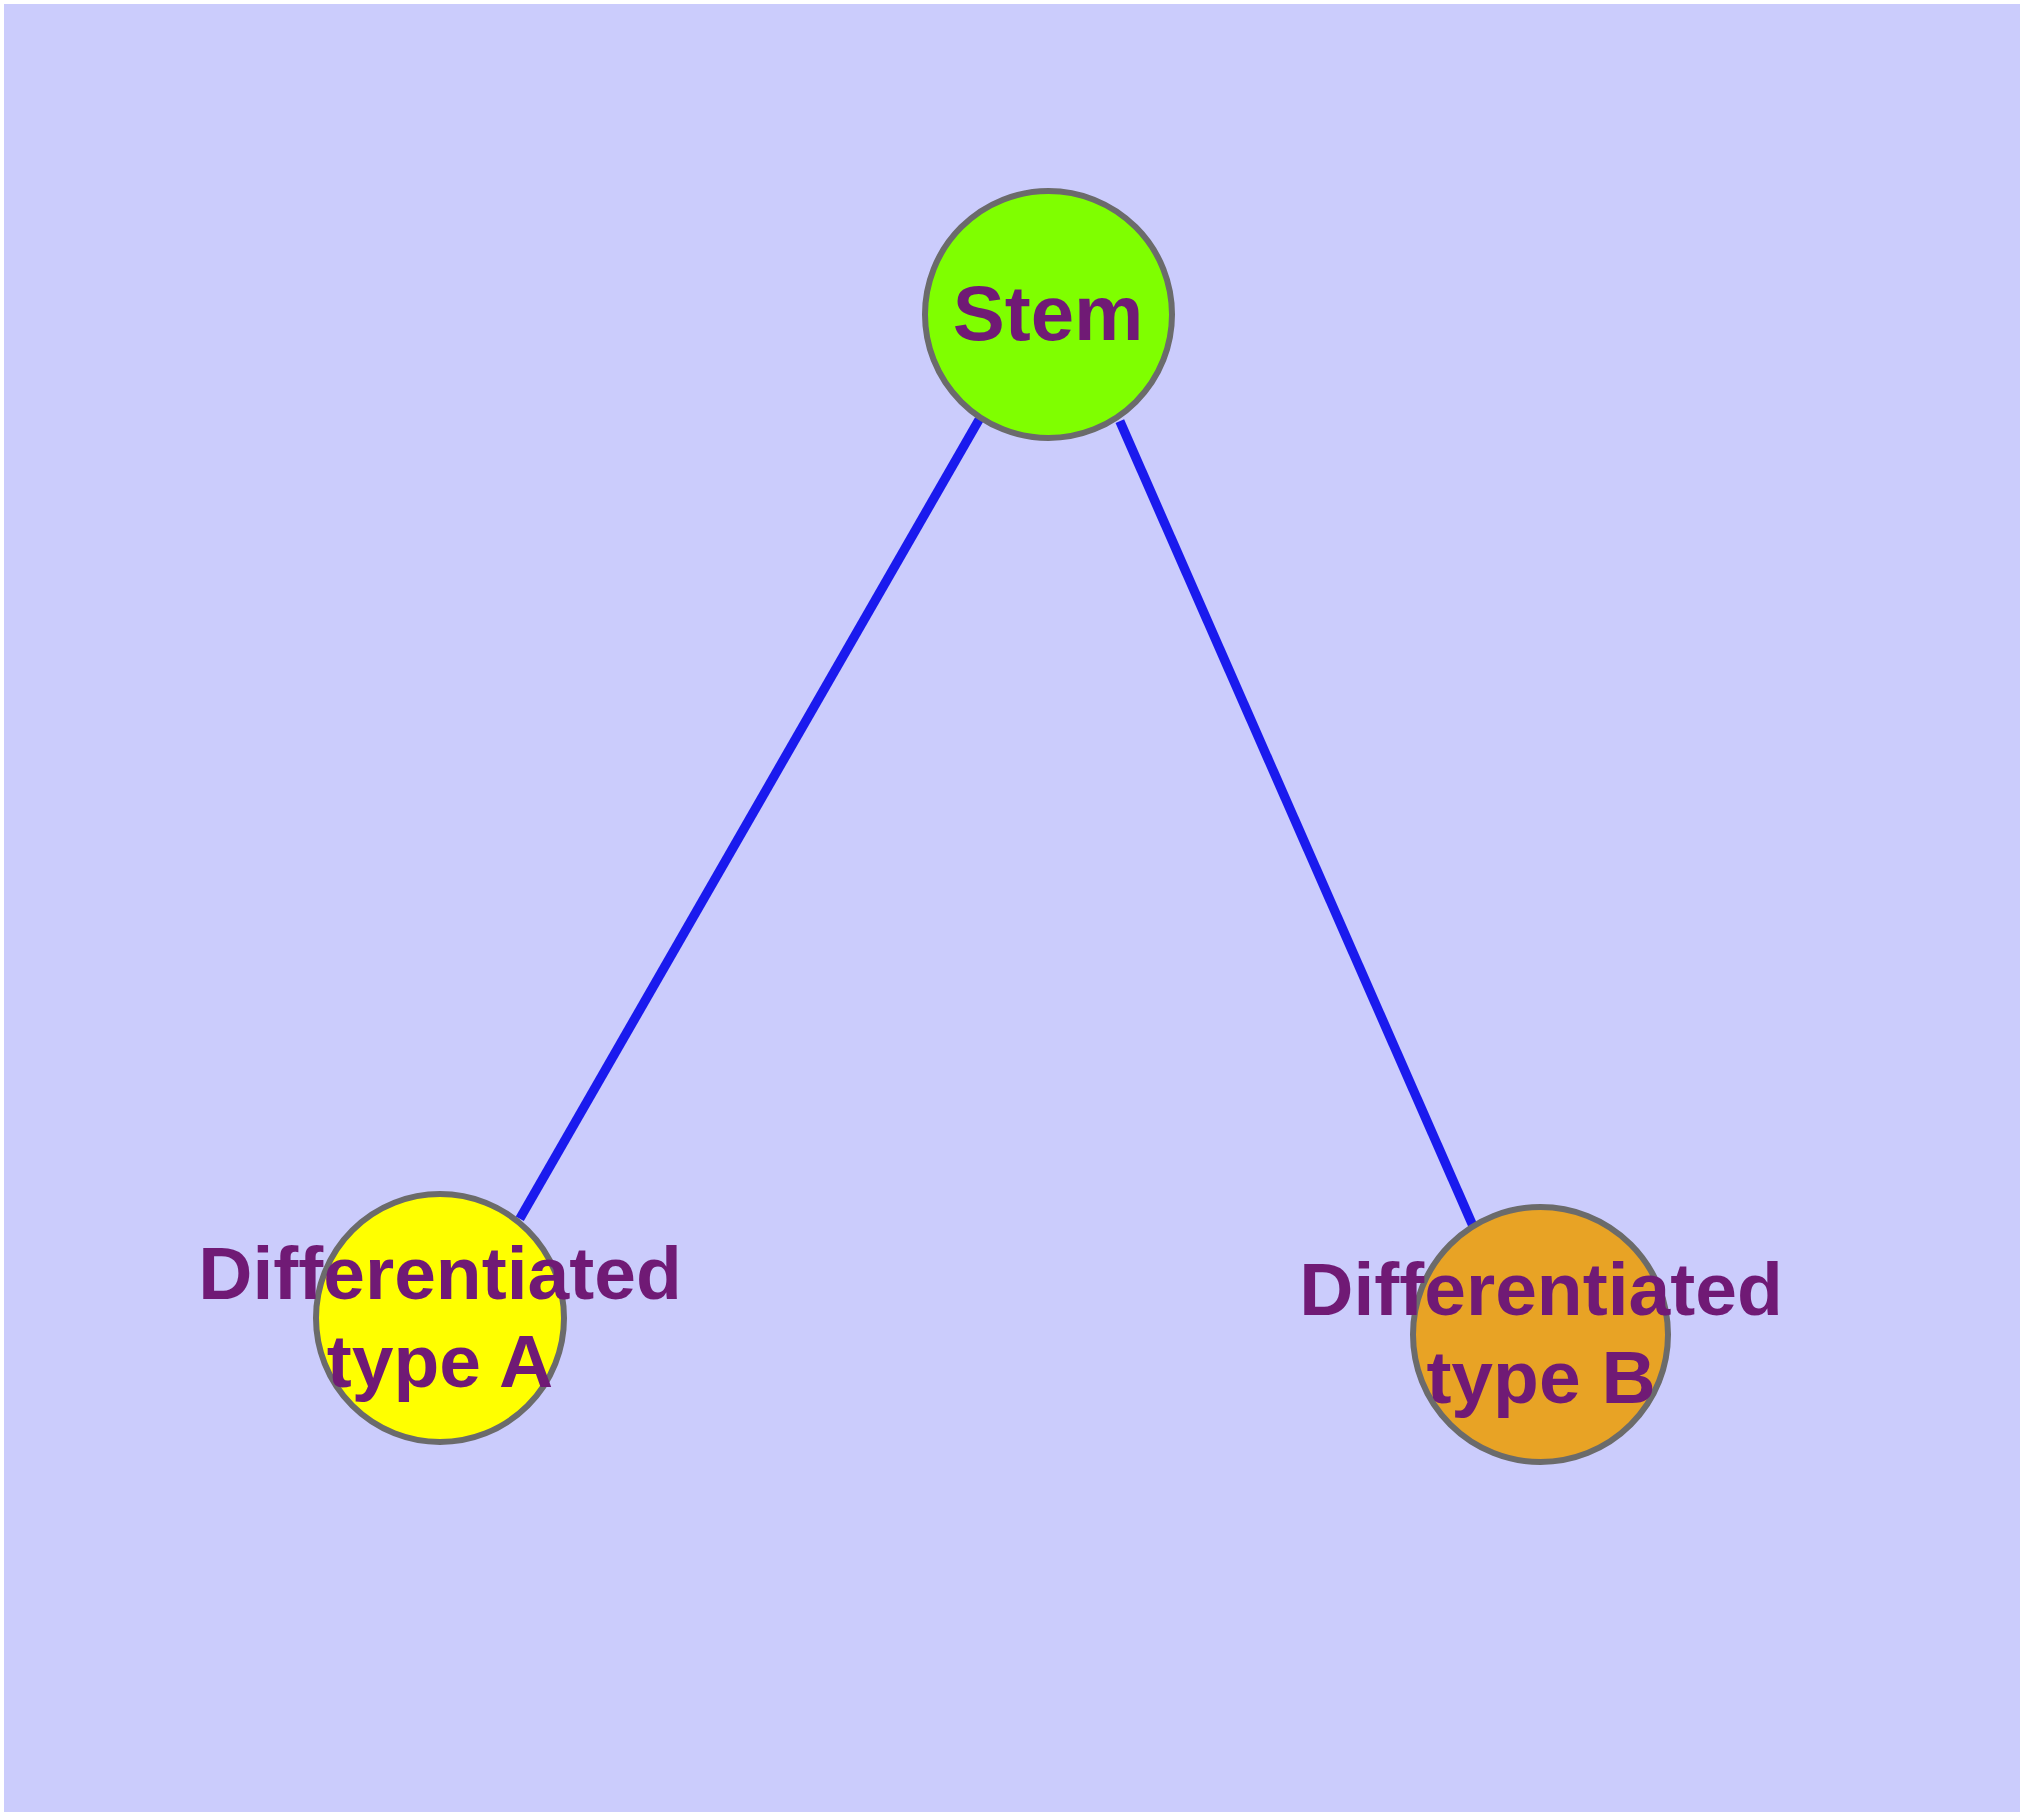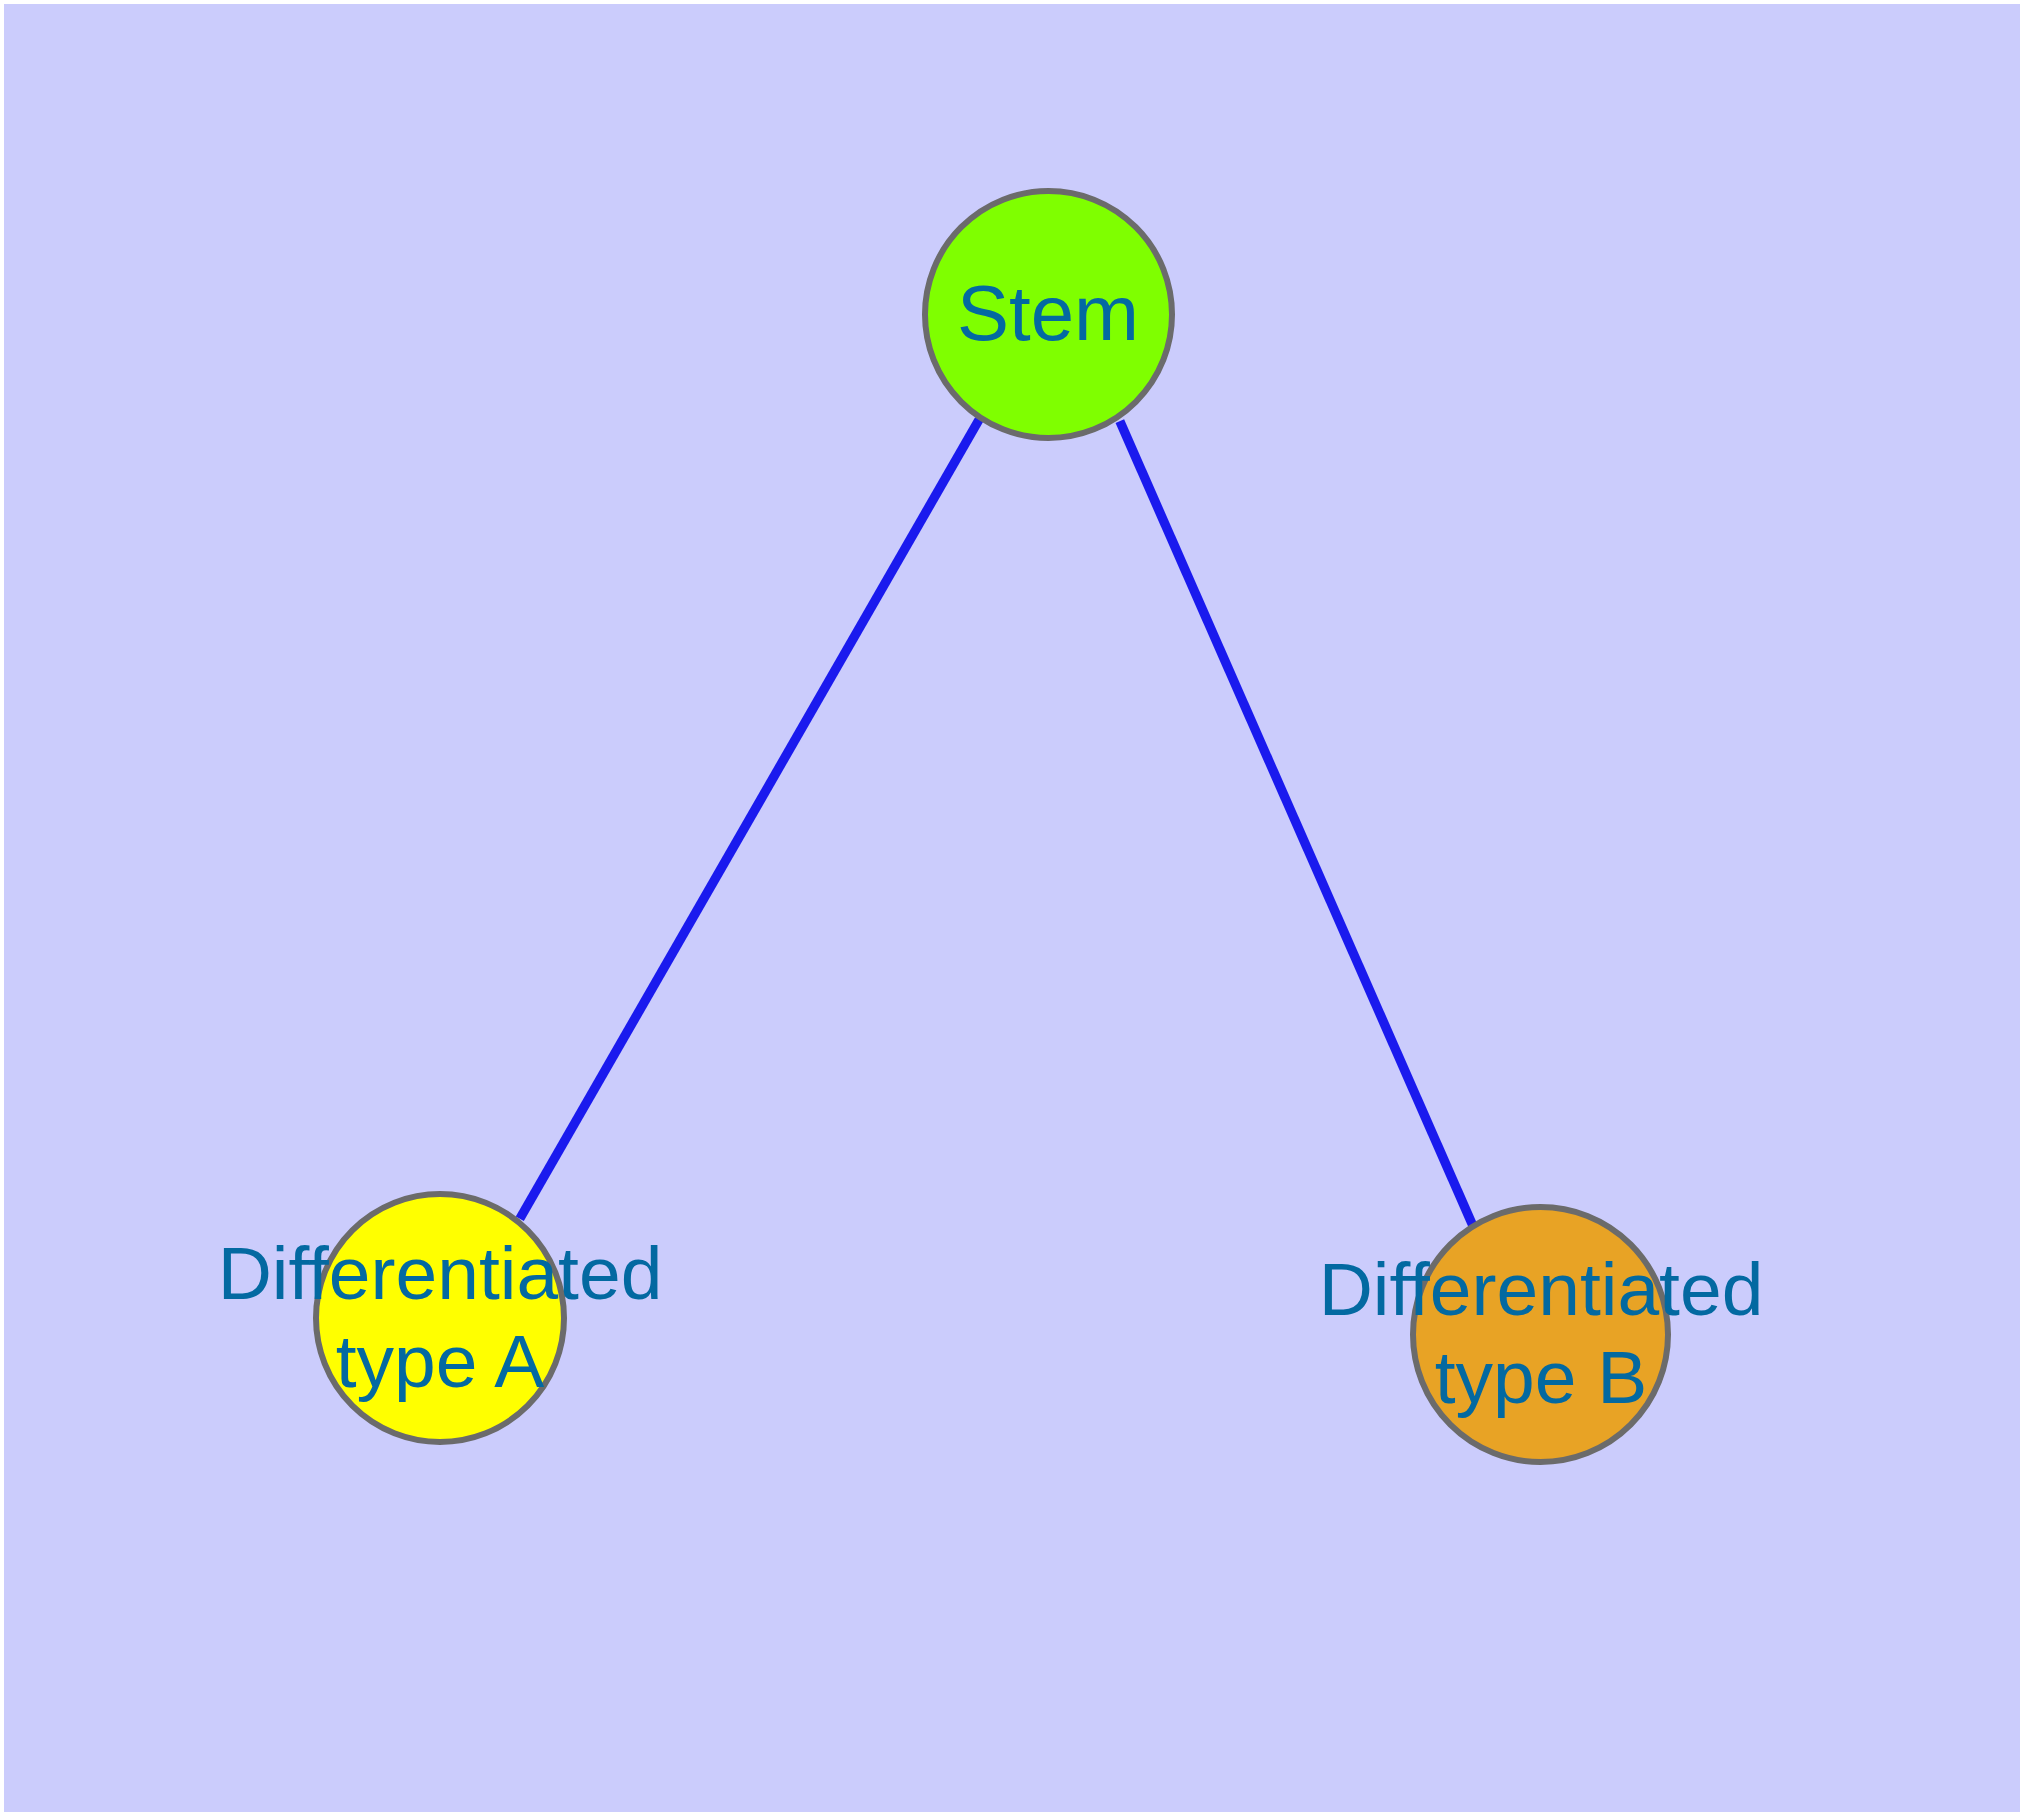--- a/index.html
+++ b/index.html
@@ -52,22 +52,22 @@
   }
   #node-type-b {
     left: 1410px;
     top: 1204px;
     width: 261px;
     height: 261px;
     background: #e8a325;
   }
   .node-label {
     position: absolute;
-    color: #0369a1;
-    font-weight: normal;
+    color: #701a75;
+    font-weight: bold;
     text-align: center;
     line-height: 1.17;
     white-space: pre;
     pointer-events: none;
   }
   #label-stem {
     left: 1048px;
     top: 314px;
     transform: translate(-50%, -50%);
     font-size: 78px;

